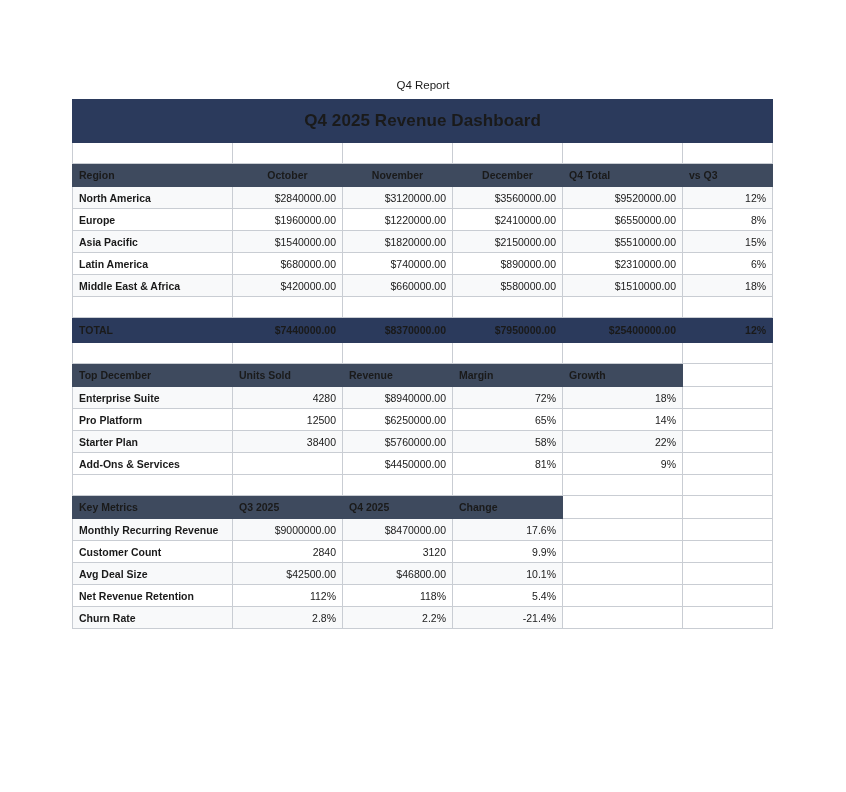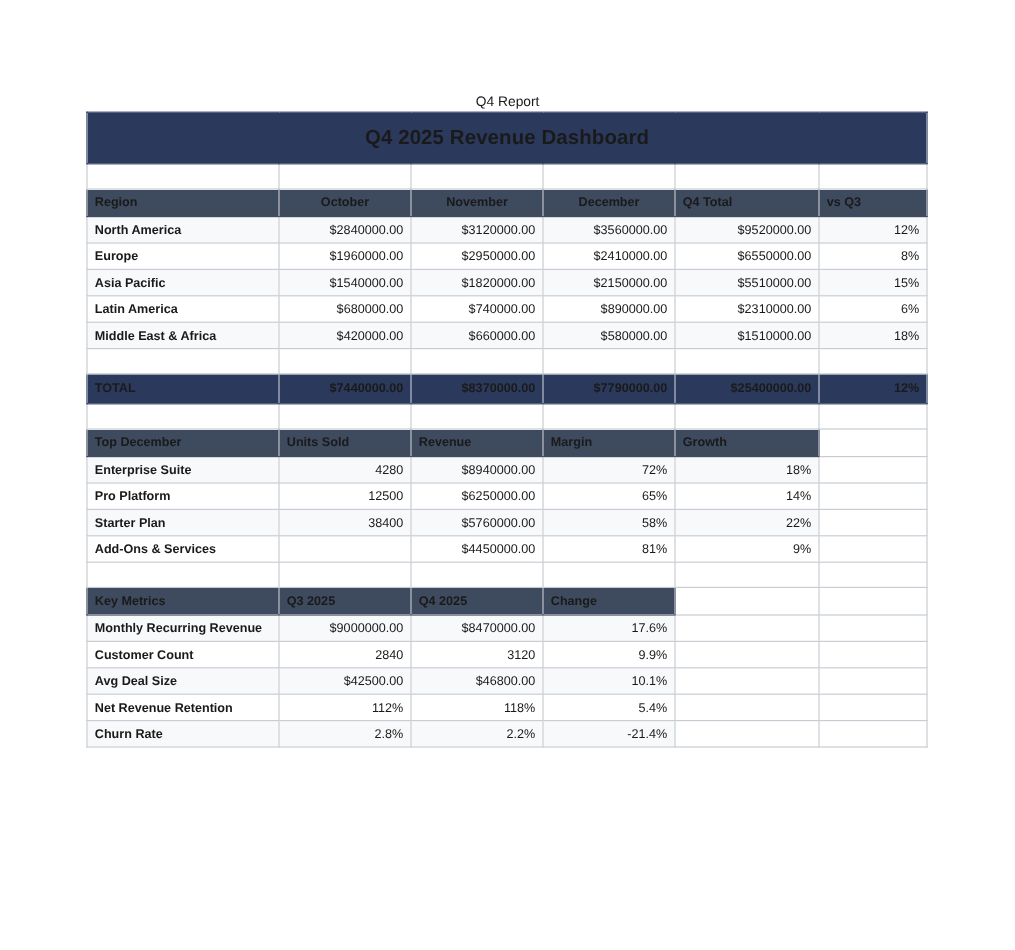--- a/index.html
+++ b/index.html
@@ -25,21 +25,21 @@
     left: 0;
     width: 846px;
     text-align: center;
     font-size: 11.5px;
     color: #1a1a1a;
     font-family: "Liberation Sans", sans-serif;
   }
   table.grid {
     position: absolute;
     left: 72px;
-    top: 93px;
+    top: 99px;
     width: 700px;
     border-collapse: collapse;
     table-layout: fixed;
     font-size: 10.5px;
   }
   table.grid td {
     border: 1px solid #c9cdd3;
     height: 21px;
     padding: 0 6px;
     vertical-align: middle;
@@ -150,21 +150,21 @@
         <td class="rowlabel alt">North America</td>
         <td class="num alt">$2840000.00</td>
         <td class="num alt">$3120000.00</td>
         <td class="num alt">$3560000.00</td>
         <td class="num alt">$9520000.00</td>
         <td class="num alt">12%</td>
       </tr>
       <tr>
         <td class="rowlabel plain">Europe</td>
         <td class="num plain">$1960000.00</td>
-        <td class="num plain">$2950000.00</td>
+        <td class="num plain">$1220000.00</td>
         <td class="num plain">$2410000.00</td>
         <td class="num plain">$6550000.00</td>
         <td class="num plain">8%</td>
       </tr>
       <tr>
         <td class="rowlabel alt">Asia Pacific</td>
         <td class="num alt">$1540000.00</td>
         <td class="num alt">$1820000.00</td>
         <td class="num alt">$2150000.00</td>
         <td class="num alt">$5510000.00</td>
@@ -193,21 +193,21 @@
         <td class="blank"></td>
         <td class="blank"></td>
         <td class="blank"></td>
         <td class="blank"></td>
       </tr>
 
       <tr class="total-row">
         <td>TOTAL</td>
         <td class="num">$7440000.00</td>
         <td class="num">$8370000.00</td>
-        <td class="num">$7790000.00</td>
+        <td class="num">$7950000.00</td>
         <td class="num">$25400000.00</td>
         <td class="num">12%</td>
       </tr>
 
       <tr>
         <td class="blank"></td>
         <td class="blank"></td>
         <td class="blank"></td>
         <td class="blank"></td>
         <td class="blank"></td>

